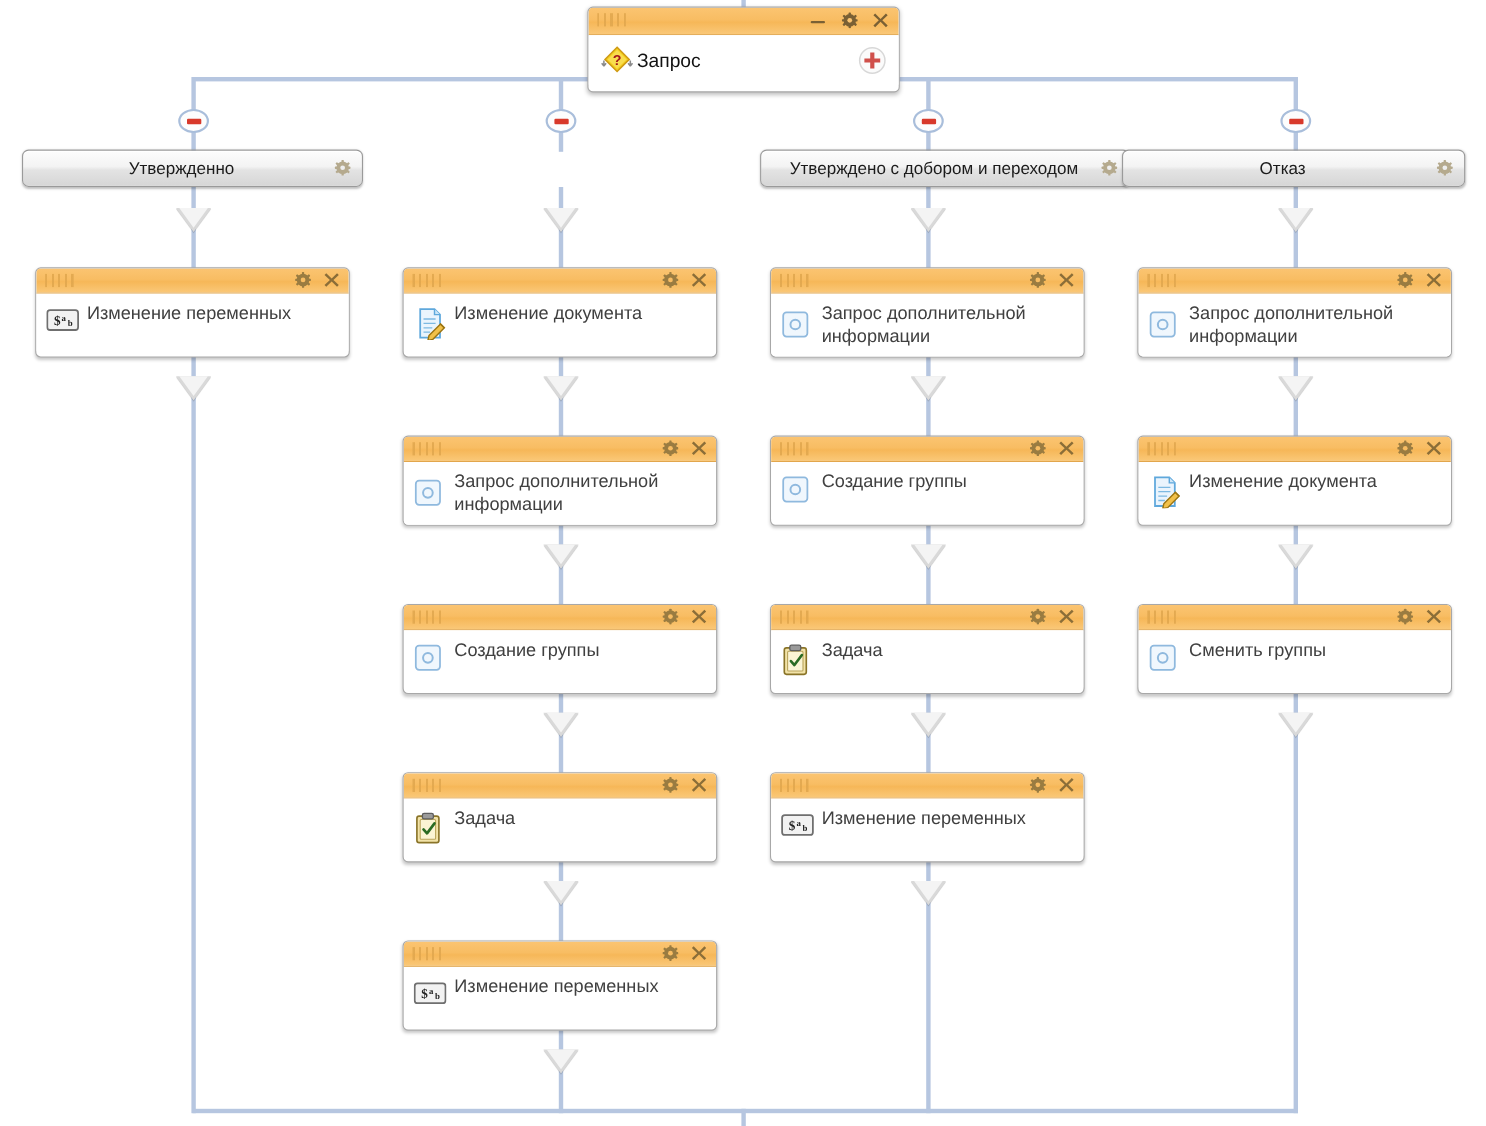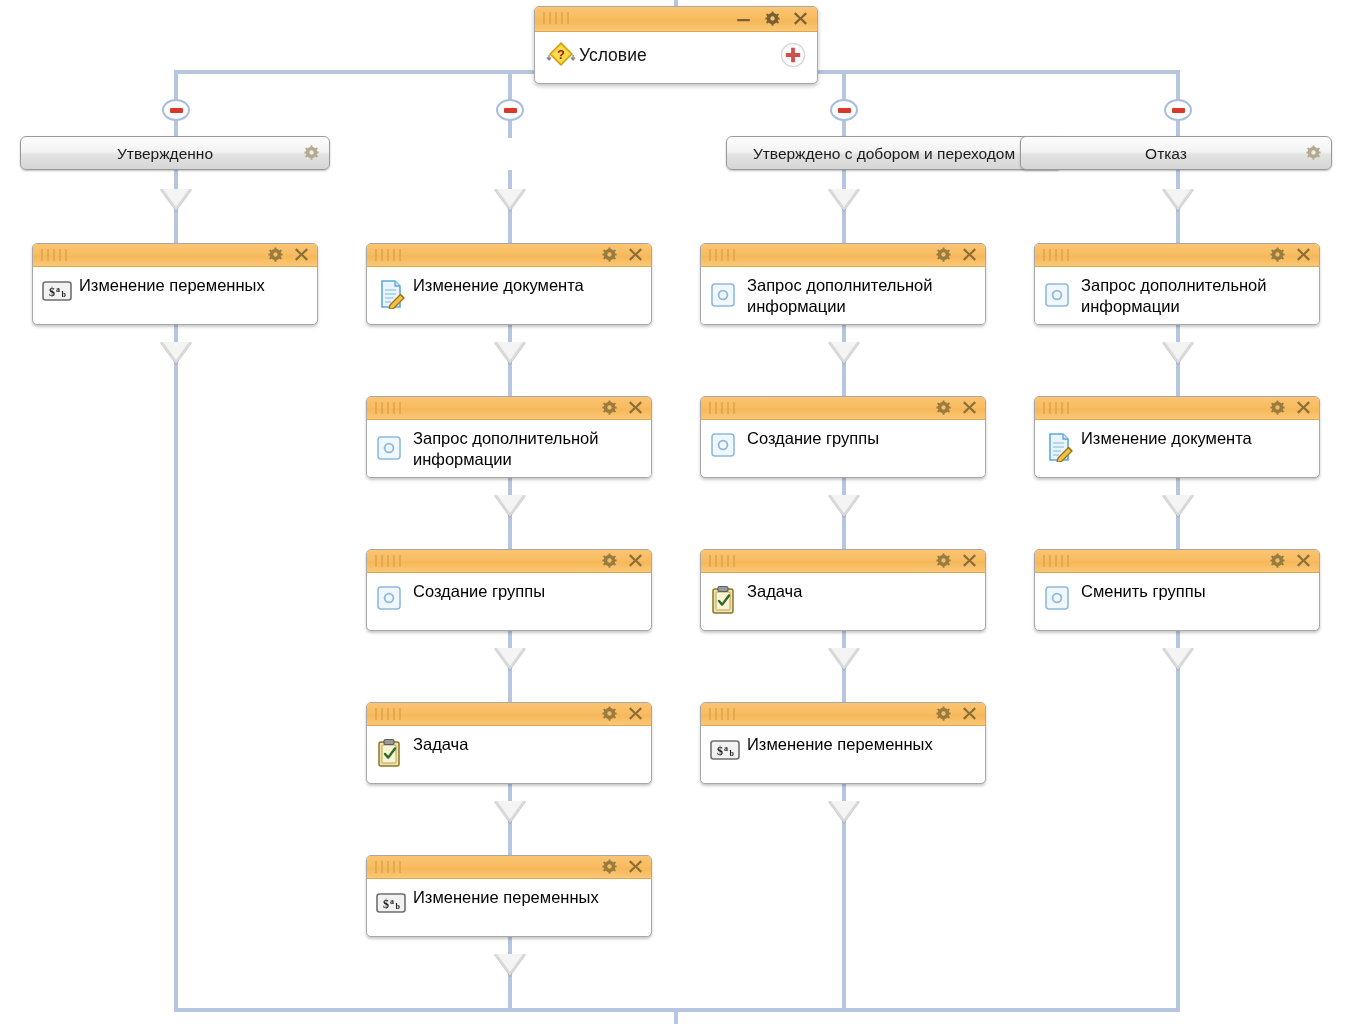--- a/index.html
+++ b/index.html
@@ -51,21 +51,21 @@
     background:linear-gradient(to bottom,#fbc471 0%,#f8bd63 45%,#f6b758 55%,#fac878 100%);
     border-bottom:1px solid #e2a64c;position:relative;}
   .grip{position:absolute;left:8px;top:5px;width:26px;height:12px;
     background:repeating-linear-gradient(to right,#e0a64d 0 2px,transparent 2px 6px);
     opacity:.85;}
   .head-btns{position:absolute;right:8px;top:3px;display:flex;align-items:center;gap:11px;}
   .hbtn{cursor:pointer;line-height:0;}
   .xglyph{display:block;width:15px;height:15px;}
   .card-body{position:relative;padding:8px 10px 8px 46px;min-height:52px;box-sizing:border-box;
     background:#fff;}
-  .card-title{font-size:16.5px;color:#000000;line-height:21px;}
+  .card-title{font-size:16.5px;color:#404040;line-height:21px;}
   .card-icon{position:absolute;left:9px;top:50%;transform:translateY(-50%);
     width:30px;height:28px;}
   .card-icon svg{display:block;}
 
   
   .cond{position:absolute;border:1px solid #a8a8a8;border-radius:5px;background:#fff;
     box-shadow:0 2px 4px rgba(0,0,0,.25);box-sizing:border-box;overflow:hidden;}
   .cond-head{height:24px;
     background:linear-gradient(to bottom,#fbc471 0%,#f8bd63 45%,#f6b758 55%,#fac878 100%);
     border-bottom:1px solid #e2a64c;position:relative;}
@@ -170,21 +170,21 @@
     <div class="cond-body">
       <span class="cond-icon">
         <svg viewBox="0 0 32 30" width="32" height="30">
           <path d="M4 15 L4 20 M4 20 L2 17.5 M4 20 L6 17.5" stroke="#8a8a8a" stroke-width="1.4" fill="none"></path>
           <path d="M28 15 L28 20 M28 20 L26 17.5 M28 20 L30 17.5" stroke="#8a8a8a" stroke-width="1.4" fill="none"></path>
           <path d="M16 3 L27 14 L16 25 L5 14 Z" fill="#f4cf1e" stroke="#cf9a14" stroke-width="1.4"></path>
           <path d="M16 5.5 L24.6 14 L16 22.5 L7.4 14 Z" fill="#fbe25f" opacity=".75"></path>
           <text x="16" y="19.2" text-anchor="middle" font-family="Liberation Sans, sans-serif" font-size="13" font-weight="bold" fill="#a3161b">?</text>
         </svg>
       </span>
-      <span class="cond-title">Условие</span>
+      <span class="cond-title">Запрос</span>
       <span class="plus-btn">
         <svg viewBox="0 0 26 26" width="26" height="26">
           <circle cx="13" cy="13" r="11.5" fill="#fbfbfb" stroke="#d8d8d8" stroke-width="1.4"></circle>
           <path d="M11.1 5.8 h3.8 v5.3 h5.3 v3.8 h-5.3 v5.3 h-3.8 v-5.3 H5.8 v-3.8 h5.3 Z" fill="#d0504b"></path>
         </svg>
       </span>
     </div>
   </div>
 
   <div class="toggle" style="left:162px;top:99px;">
@@ -214,21 +214,21 @@
           <rect x="11.8" y="2.6" width="2.2" height="4" rx="0.6" transform="rotate(45 12.9 4.6)"></rect>
           <rect x="2" y="9.4" width="2.2" height="4" rx="0.6" transform="rotate(45 3.1 11.4)"></rect>
           <rect x="11.8" y="9.4" width="2.2" height="4" rx="0.6" transform="rotate(-45 12.9 11.4)"></rect>
         </g>
         <circle cx="8" cy="8" r="2.3" fill="#eeeeee"></circle>
       </svg>
     </span>
   </div>
 
 
-  <div class="branch-btn" style="left:726px;top:136px;width:336px;">
+  <div class="branch-btn" style="left:691px;top:136px;width:336px;">
     <span class="branch-label">Утверждено с добором и переходом</span>
     <span class="branch-gear">
       <svg class="gear" viewBox="0 0 16 16">
         <circle cx="8" cy="8" r="6.1" fill="#b5aa8e"></circle>
         <g fill="#b5aa8e">
           <rect x="6.9" y="0.4" width="2.2" height="4" rx="0.6"></rect>
           <rect x="6.9" y="11.6" width="2.2" height="4" rx="0.6"></rect>
           <rect x="0.4" y="6.9" width="4" height="2.2" rx="0.6"></rect>
           <rect x="11.6" y="6.9" width="4" height="2.2" rx="0.6"></rect>
           <rect x="2" y="2.6" width="2.2" height="4" rx="0.6" transform="rotate(-45 3.1 4.6)"></rect>

